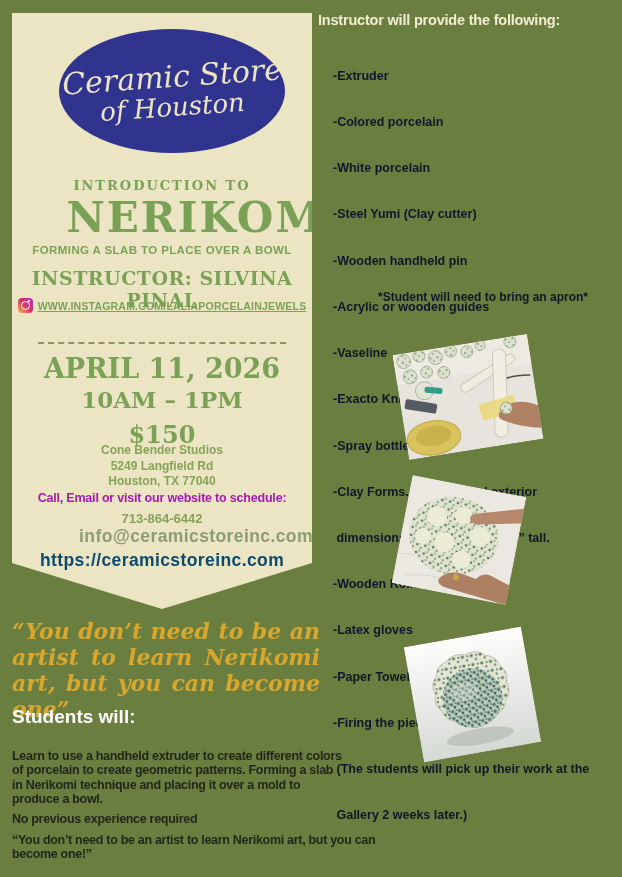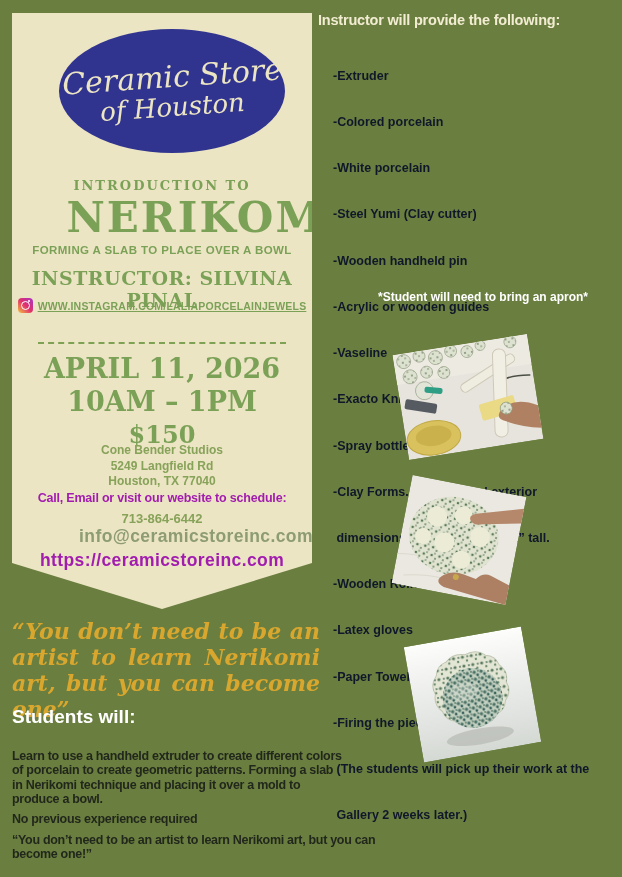--- a/index.html
+++ b/index.html
@@ -30,41 +30,41 @@
   .instructor{position:absolute;left:0;width:100%;top:254px;color:#7ba157;
     font-family:"DejaVu Serif",serif;font-weight:700;font-size:19px;letter-spacing:.5px;}
   .insta-row{position:absolute;left:0;width:100%;top:285px;display:flex;
     justify-content:center;align-items:center;gap:5px;}
   .insta-link{color:#7ba157;font-weight:700;font-size:10.5px;letter-spacing:.2px;
     text-decoration:underline;}
   .dashline{position:absolute;left:26px;right:26px;top:329px;border-top:2px dashed #7fa153;}
   .date{position:absolute;left:0;width:100%;top:340px;color:#7ba157;
     font-family:"DejaVu Serif",serif;font-weight:700;font-size:27px;}
   .time{position:absolute;left:0;width:100%;top:373px;color:#7ba157;
-    font-family:"DejaVu Serif",serif;font-weight:700;font-size:27px;}
+    font-family:"DejaVu Serif",serif;font-weight:700;font-size:23px;}
   .price{position:absolute;left:0;width:100%;top:407px;color:#7ba157;
     font-family:"DejaVu Serif",serif;font-weight:700;font-size:24px;}
   .venue{position:absolute;left:0;width:100%;top:430px;color:#87a259;
     font-weight:700;font-size:12px;line-height:15.5px;}
   .sched{position:absolute;left:0;width:100%;top:478px;color:#a21caf;
     font-weight:700;font-size:12.5px;letter-spacing:-.2px;}
   .phone{position:absolute;left:0;width:100%;top:498px;color:#87a259;
     font-weight:700;font-size:13px;}
   .email{position:absolute;left:0;width:100%;top:513px;color:#8d9c72;
     font-weight:700;font-size:17.5px;letter-spacing:.4px;text-decoration:none;padding-left:34px;}
-  .web{position:absolute;left:0;width:100%;top:537px;color:#a21caf;
+  .web{position:absolute;left:0;width:100%;top:537px;color:#0c4a6e;
     font-weight:700;font-size:17.5px;letter-spacing:.4px;text-decoration:none;}
   .email,.web{display:block;}
 
   
   .provide-head{position:absolute;left:318px;top:12px;width:300px;color:#f2ecd2;
     font-weight:700;font-size:14.5px;letter-spacing:-.2px;}
   .provide-list{position:absolute;left:333px;top:38px;color:#0f172a;
     font-weight:700;font-size:12.5px;line-height:15.4px;white-space:pre;}
-  .apron-note{position:absolute;left:368px;top:290px;width:230px;color:#ffffff;
+  .apron-note{position:absolute;left:368px;top:290px;width:230px;color:#0f172a;
     font-weight:700;font-size:12px;text-align:center;}
 
   
   .photo{position:absolute;margin:0;padding:0;overflow:hidden;}
   .photo svg{display:block;}
   .photo1{left:400px;top:344px;width:136px;height:106px;transform:rotate(-9deg);}
   .photo2{left:401px;top:485px;width:116px;height:110px;transform:rotate(11deg);}
   .photo3{left:413px;top:636px;width:119px;height:117px;transform:rotate(-10deg);}
 
   

